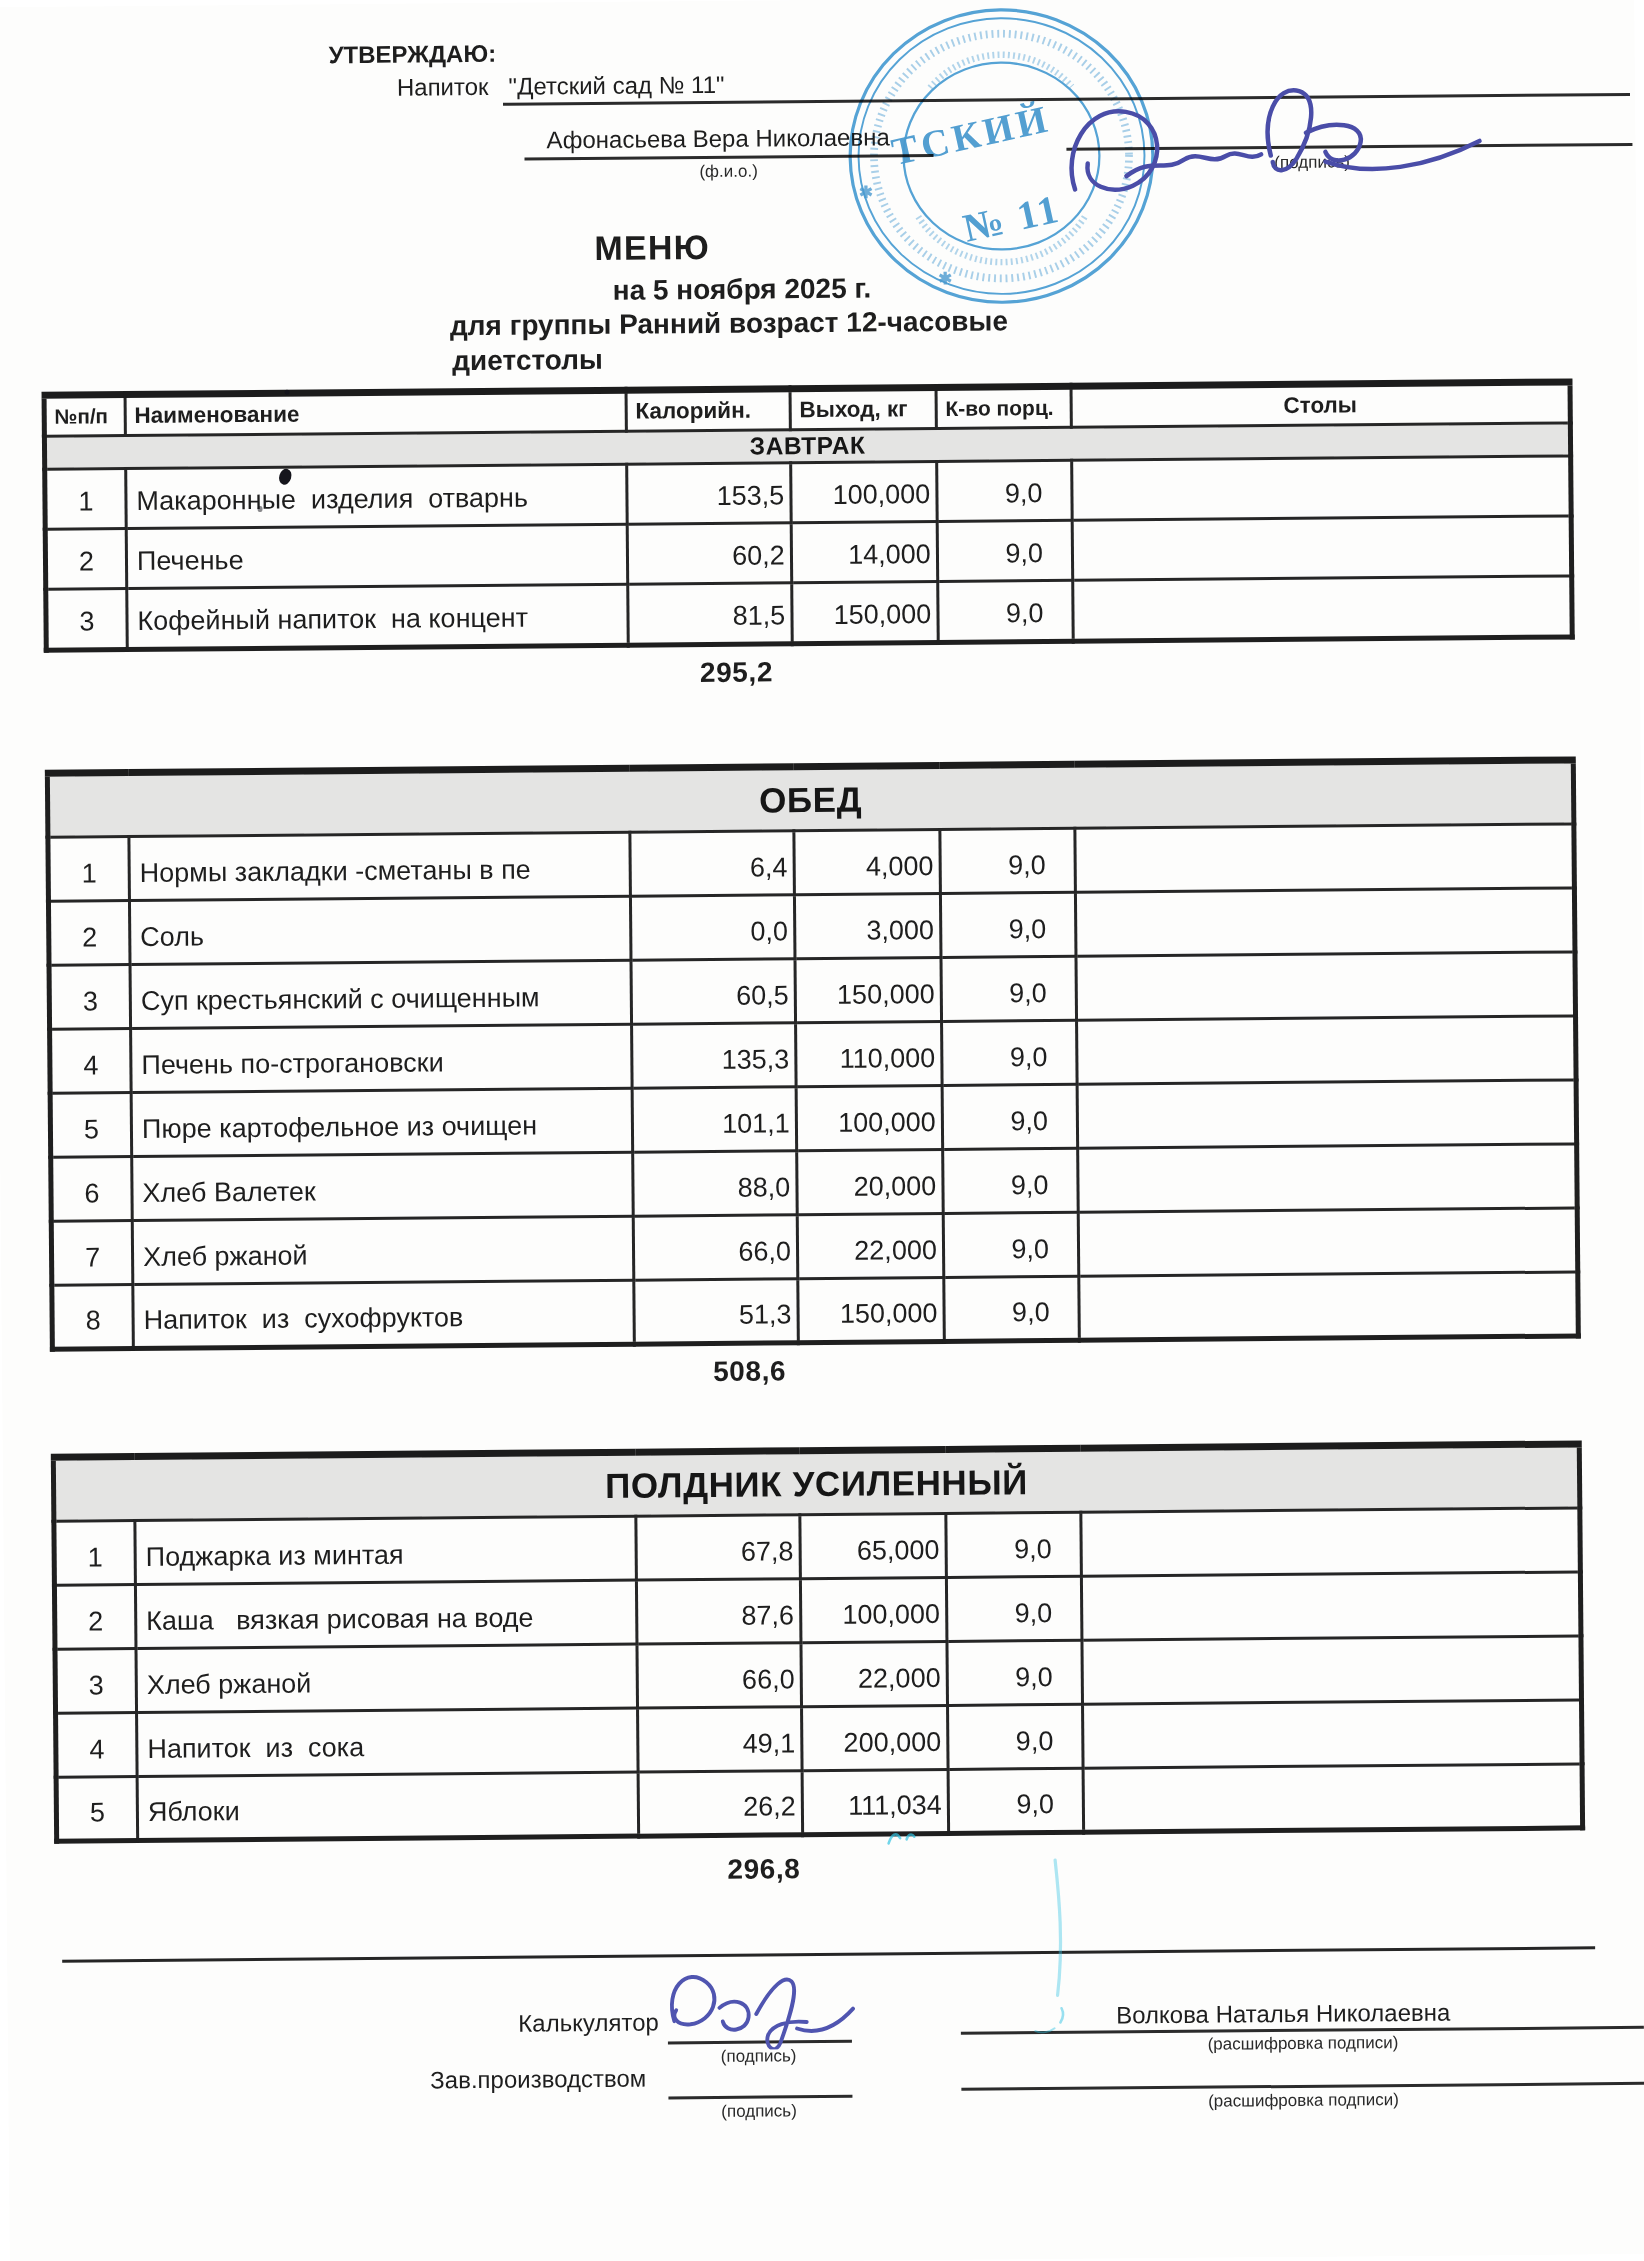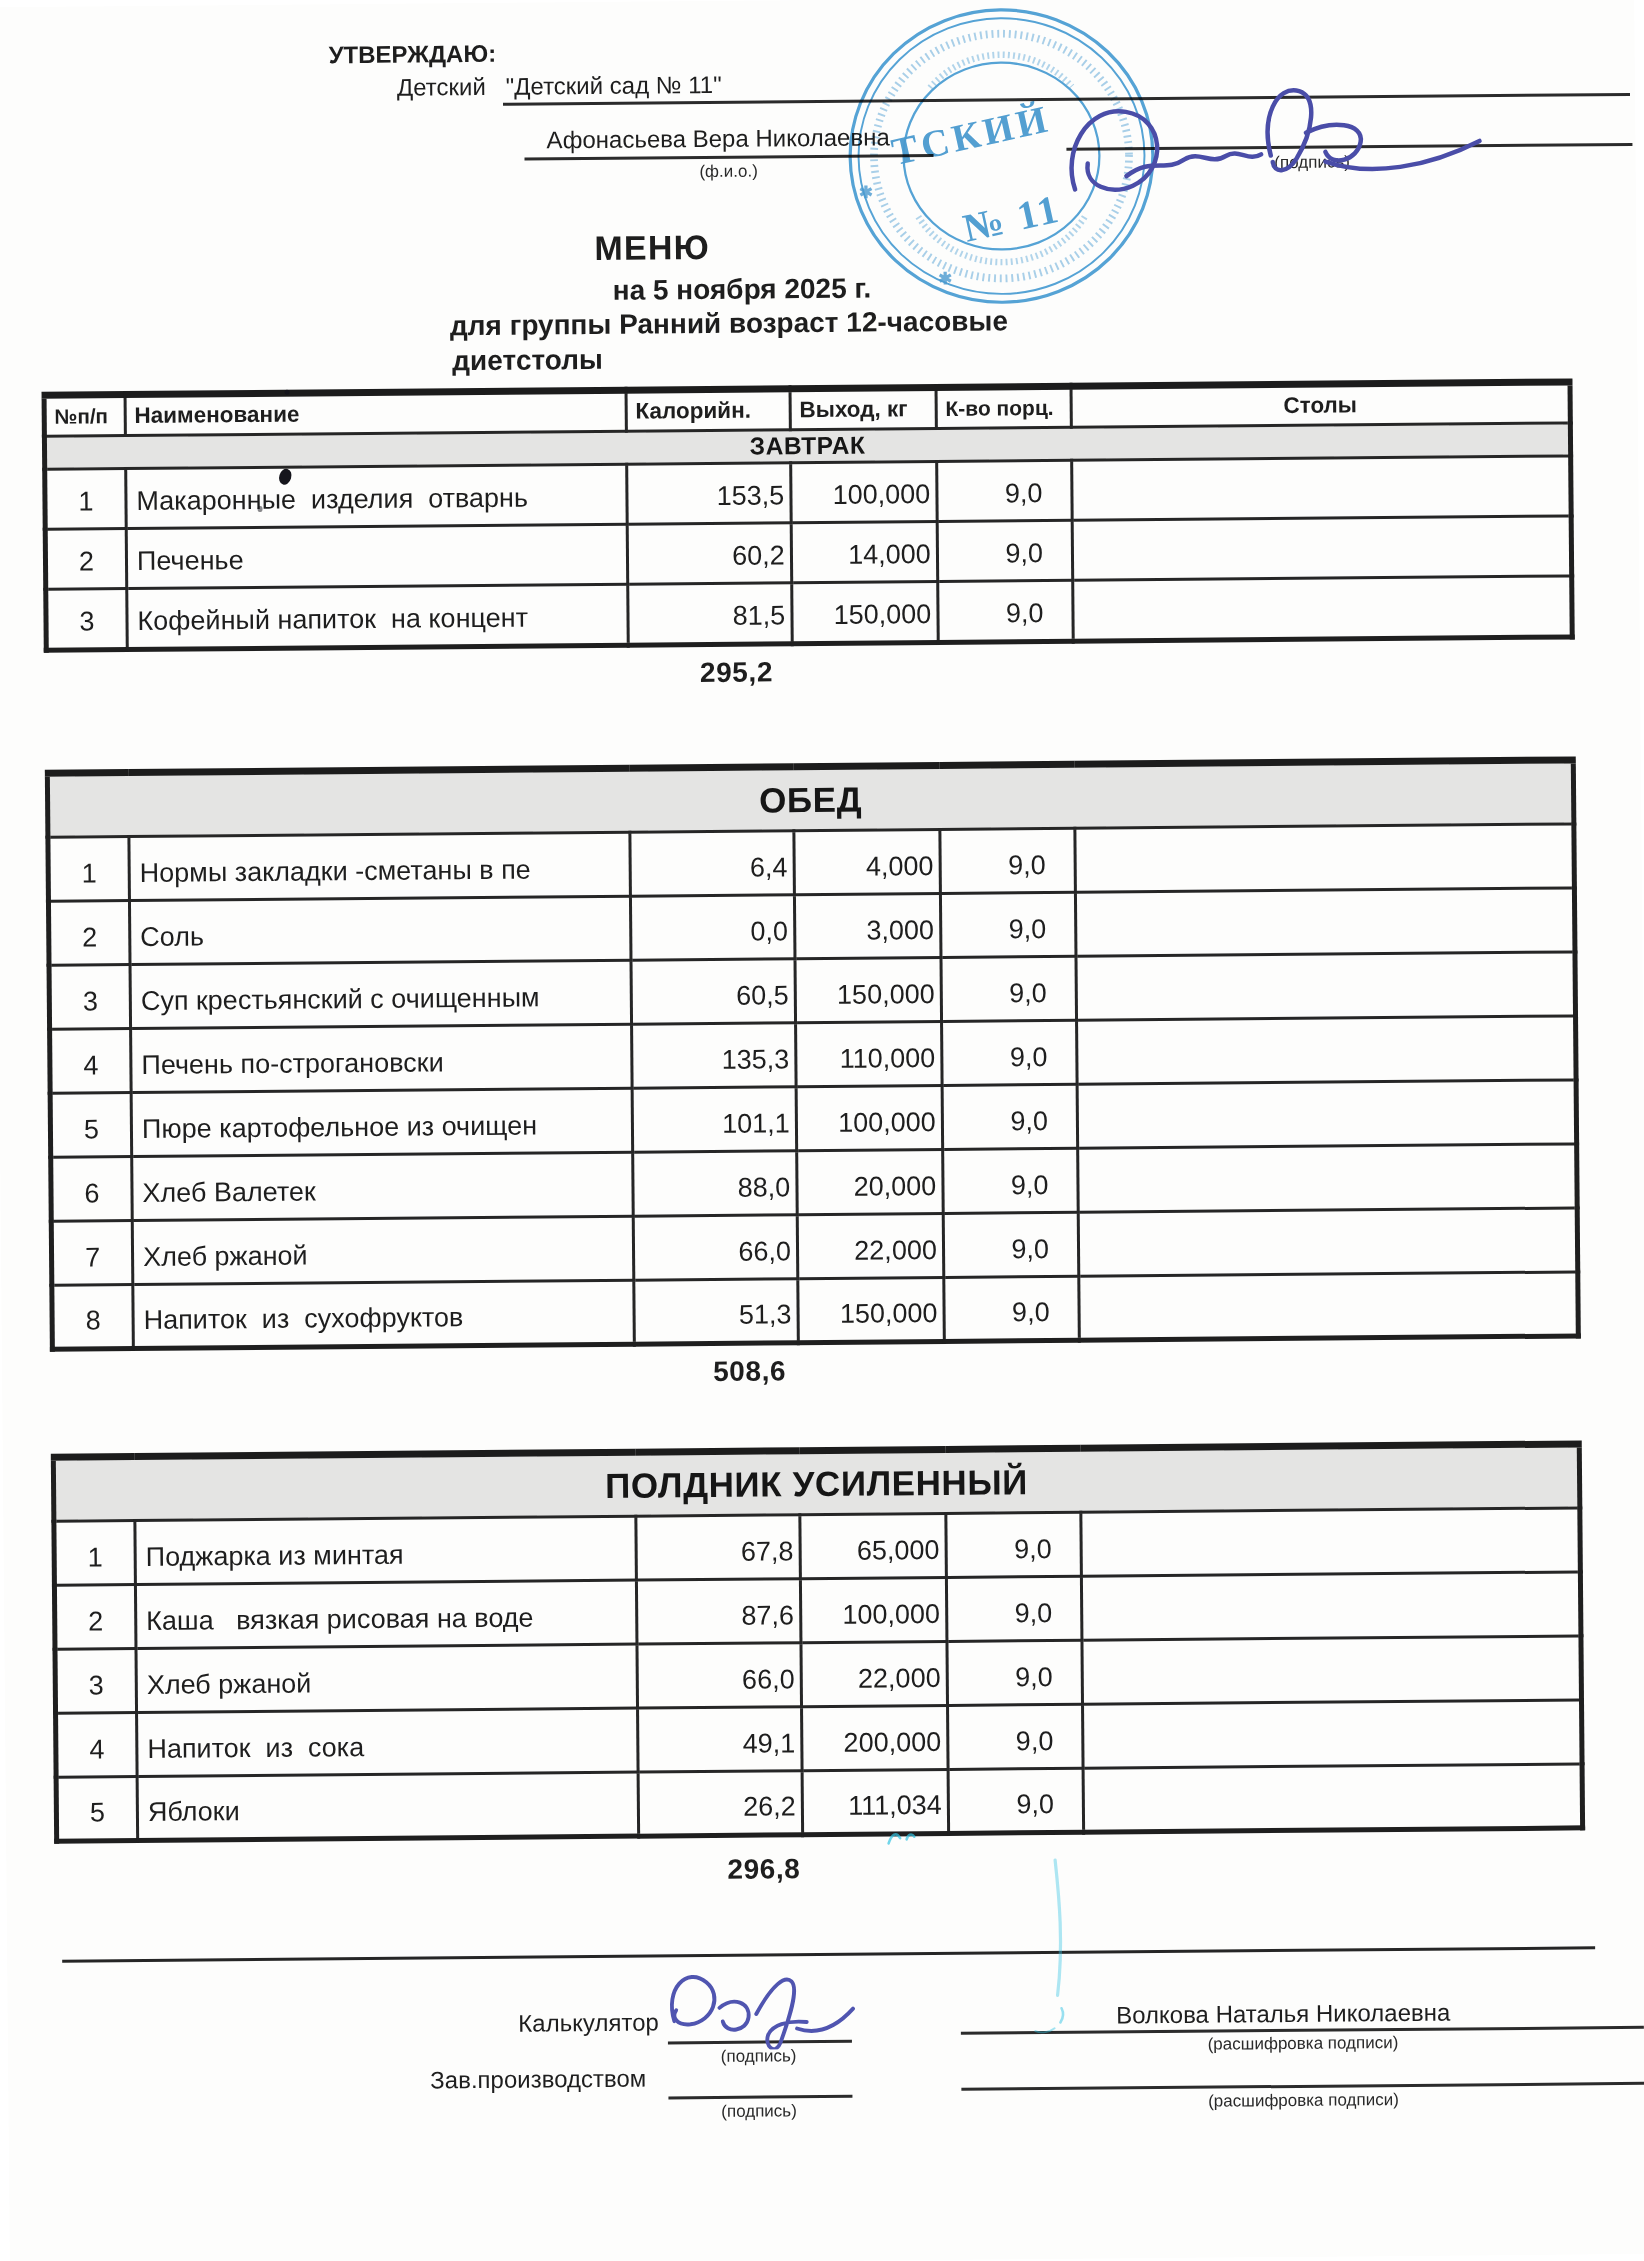--- a/index.html
+++ b/index.html
@@ -32,21 +32,21 @@
   .blob{position:absolute;background:#15151c;border-radius:50%;}
 </style>
 </head>
 <body>
 
 <div class="sheet">
 
   <div class="abs b" style="left:338px;top:37px;font-size:24px;">УТВЕРЖДАЮ:</div>
 
   <div class="abs" style="left:406px;top:70px;font-size:24px;">
-    <span>Детский</span>&nbsp;&nbsp;
+    <span>Напиток</span>&nbsp;&nbsp;
     <span>"Детский сад № 11"</span>
   </div>
   <div class="abs uline" style="left:512px;top:100px;width:1127px;"></div>
 
   <div class="abs" style="left:555px;top:124px;font-size:24px;">Афонасьева Вера Николаевна</div>
   <div class="abs uline" style="left:533px;top:155px;width:409px;"></div>
   <div class="abs cap" style="left:676px;top:161px;width:122px;">(ф.и.о.)</div>
 
   <div class="abs uline" style="left:1075px;top:150px;width:566px;"></div>
   <div class="abs cap" style="left:1256px;top:157px;width:129px;">(подпись)</div>

